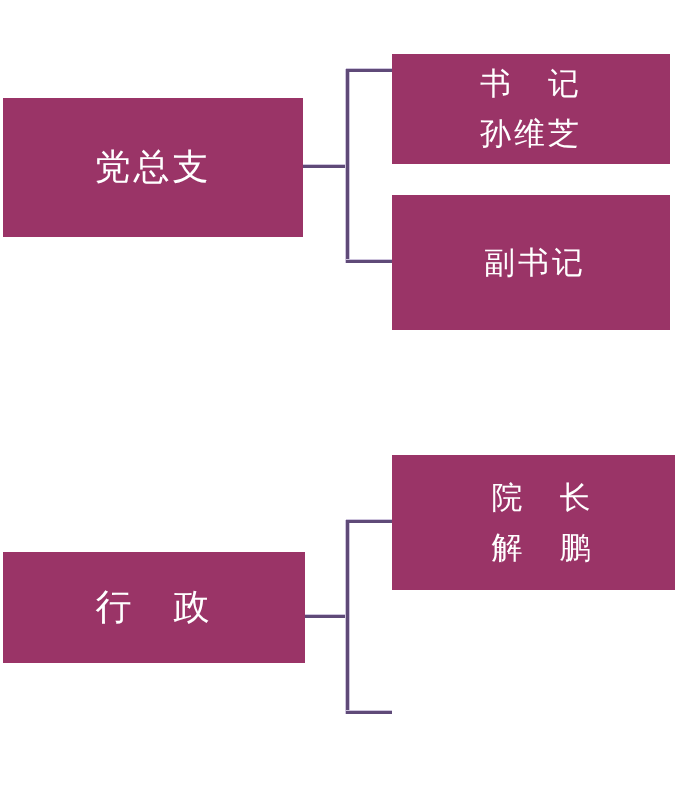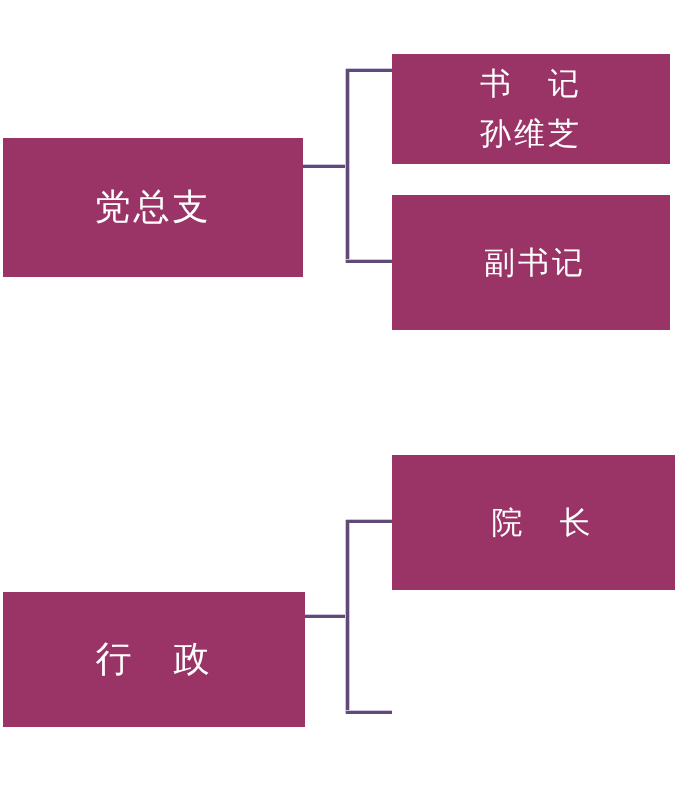--- a/index.html
+++ b/index.html
@@ -24,21 +24,20 @@
     color: var(--box-text);
     display: flex;
     flex-direction: column;
     align-items: center;
     justify-content: center;
     text-align: center;
   }
   .parent-box {
     font-size: 36px;
     letter-spacing: 3px;
-    margin-top: 40px;
   }
   .child-box {
     font-size: 31px;
     letter-spacing: 3px;
     line-height: 50px;
   }
   .child-box .line { display: block; }
 
   
   .connector { position: absolute; background: var(--connector); }
@@ -48,21 +47,21 @@
   
   #party-box            { left: 3px;   top: 98px;  width: 300px; height: 139px; }
   #secretary-box        { left: 392px; top: 10px;   width: 278px; height: 110px; margin-top: 44px; }
   #deputy-secretary-box { left: 392px; top: 195px; width: 278px; height: 135px; padding-left: 8px; }
   #party-h              { left: 303px; top: 165px; width: 44px; }
   #party-v              { left: 346px; top: 69px;  height: 194px; }
   #party-stub-top       { left: 346px; top: 69px;  width: 46px; }
   #party-stub-bottom    { left: 346px; top: 260px; width: 46px; }
 
   
-  #admin-box            { left: 3px;   top: 552px; width: 302px; height: 135px; }
+  #admin-box            { left: 3px;   top: 552px; width: 302px; height: 111px; }
   #dean-box             { left: 392px; top: 455px; width: 301px; height: 135px; }
   #vice-dean-box        { left: 392px; top: 643px; width: 278px; height: 138px; }
   #admin-h              { left: 305px; top: 615px; width: 42px; }
   #admin-v              { left: 346px; top: 520px; height: 194px; }
   #admin-stub-top       { left: 346px; top: 520px; width: 46px; }
   #admin-stub-bottom    { left: 346px; top: 711px; width: 46px; }
 </style>
 </head>
 <body>
 
@@ -85,20 +84,21 @@
   <div class="connector v" id="party-v"></div>
   <div class="connector h" id="party-stub-top"></div>
   <div class="connector h" id="party-stub-bottom"></div>
 
   <div class="box parent-box" id="admin-box">
     <span class="line">行　政</span>
   </div>
 
   <div class="box child-box" id="dean-box">
     <span class="line">院　长</span>
+    <span class="line">解　鹏</span>
   </div>
 
 
   <div class="connector h" id="admin-h"></div>
   <div class="connector v" id="admin-v"></div>
   <div class="connector h" id="admin-stub-top"></div>
   <div class="connector h" id="admin-stub-bottom"></div>
 
 </div>
 

